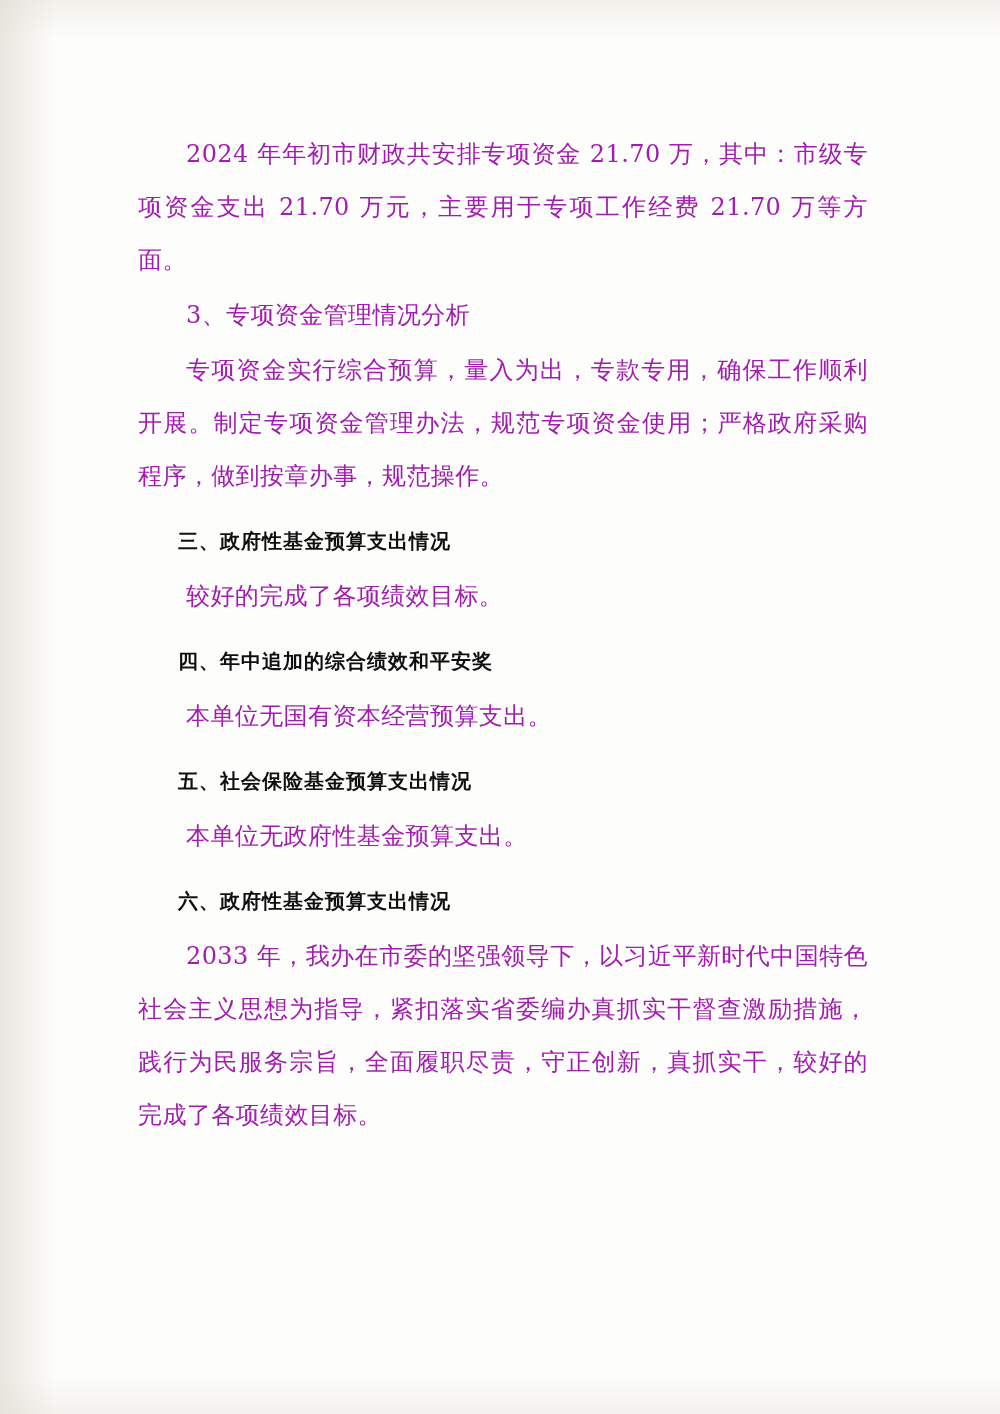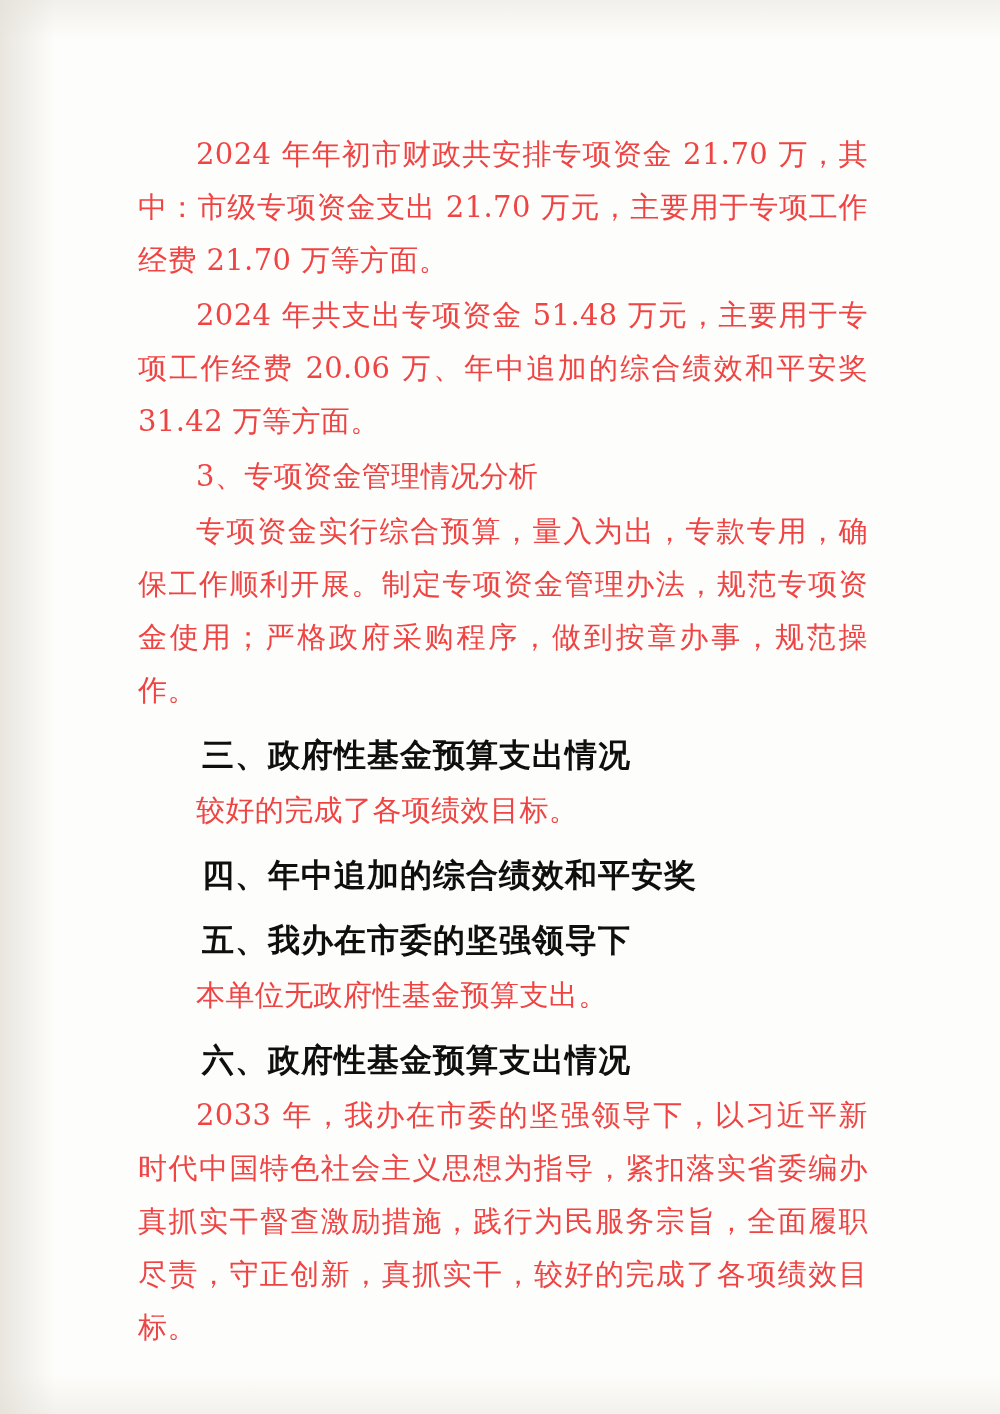--- a/index.html
+++ b/index.html
@@ -31,64 +31,64 @@
     pointer-events: none;
   }
   .content {
     position: absolute;
     left: 138px;
     top: 128px;
     width: 730px;
   }
   p {
     margin: 0 0 2px 0;
-    font-size: 29px;
+    font-size: 24px;
     line-height: 53px;
-    color: #ef4444;
+    color: #a21caf;
     text-align: justify;
     text-justify: inter-ideograph;
     letter-spacing: 0.4px;
   }
   p.indent {
     text-indent: 2em;
   }
   h2 {
     margin: 12px 0 2px 0;
-    font-size: 32px;
+    font-size: 20px;
     line-height: 53px;
     font-weight: bold;
     color: #0f0f0f;
     text-indent: 2em;
     font-family: "DejaVu Sans", "Liberation Sans", sans-serif;
     letter-spacing: 1px;
   }
 </style>
 </head>
 <body>
 
 <div class="page">
   <div class="content">
 
     <p class="indent">2024 年年初市财政共安排专项资金 21.70 万，其中：市级专项资金支出 21.70 万元，主要用于专项工作经费 21.70 万等方面。</p>
 
 
-    <p class="indent">2024 年共支出专项资金 51.48 万元，主要用于专项工作经费 20.06 万、年中追加的综合绩效和平安奖 31.42 万等方面。</p>
 
     <p class="indent">3、专项资金管理情况分析</p>
 
     <p class="indent">专项资金实行综合预算，量入为出，专款专用，确保工作顺利开展。制定专项资金管理办法，规范专项资金使用；严格政府采购程序，做到按章办事，规范操作。</p>
 
     <h2>三、政府性基金预算支出情况</h2>
 
     <p class="indent">较好的完成了各项绩效目标。</p>
 
     <h2>四、年中追加的综合绩效和平安奖</h2>
 
+    <p class="indent">本单位无国有资本经营预算支出。</p>
 
-    <h2>五、我办在市委的坚强领导下</h2>
+    <h2>五、社会保险基金预算支出情况</h2>
 
     <p class="indent">本单位无政府性基金预算支出。</p>
 
     <h2>六、政府性基金预算支出情况</h2>
 
     <p class="indent">2033 年，我办在市委的坚强领导下，以习近平新时代中国特色社会主义思想为指导，紧扣落实省委编办真抓实干督查激励措施，践行为民服务宗旨，全面履职尽责，守正创新，真抓实干，较好的完成了各项绩效目标。</p>
 
   </div>
 </div>
 

